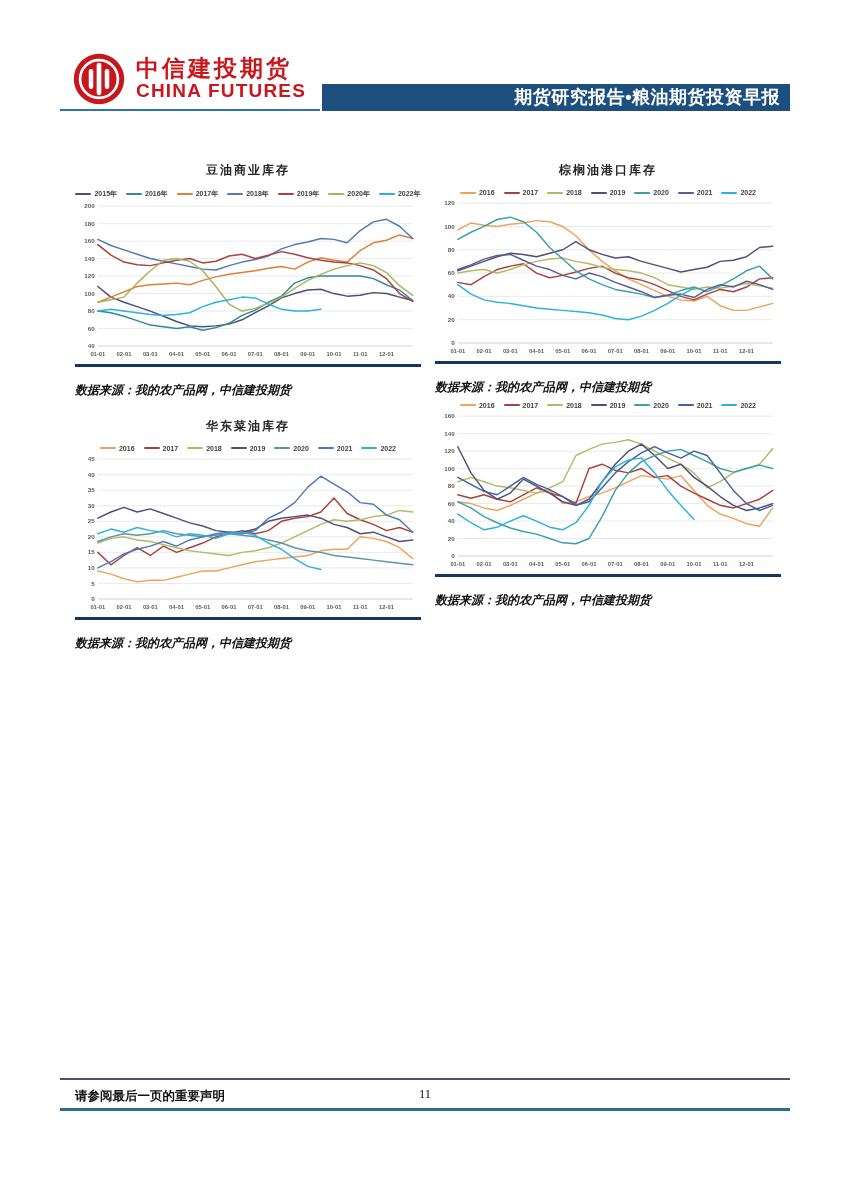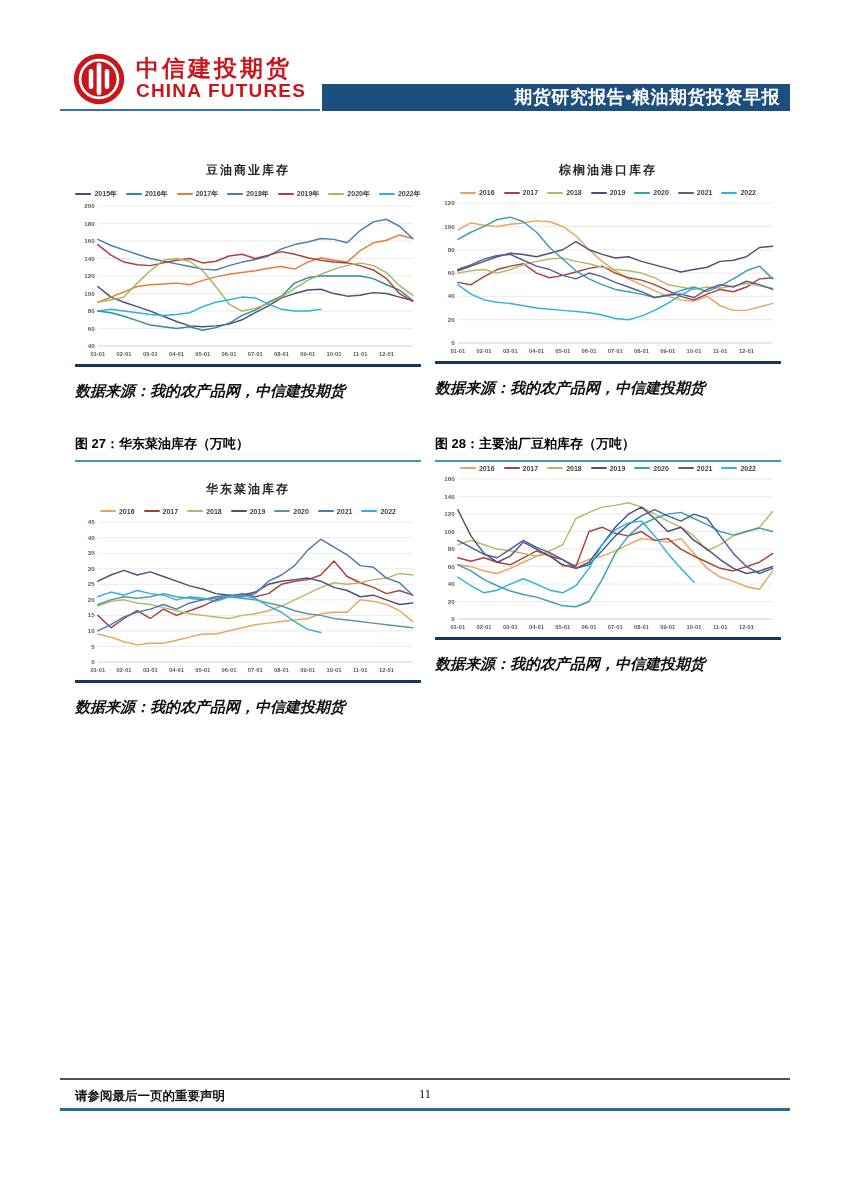--- a/index.html
+++ b/index.html
@@ -27,21 +27,21 @@
   .chart-panel { width:346px; }
   .chart-title { text-align:center; font-size:12px; font-weight:bold; color:#262626; margin:16px 0 10px; letter-spacing:2px; }
   .chart-legend { display:flex; justify-content:center; align-items:center; gap:9px; margin-bottom:3px; flex-wrap:nowrap; }
   .lg-item { display:inline-flex; align-items:center; gap:3px; }
   .lg-swatch { display:inline-block; width:16px; height:2px; border-radius:1px; }
   .lg-item span:last-child { font-size:7px; font-weight:bold; color:#404040; white-space:nowrap; }
   svg.plot { width:100%; height:auto; display:block; }
   .ytick { font-size:6px; fill:#595959; font-weight:bold; font-family:"Liberation Sans",sans-serif; }
   .xtick { font-size:5.6px; fill:#595959; font-weight:bold; font-family:"Liberation Sans",sans-serif; }
   .panel-sep { margin-top:5px; height:2.5px; background:#17375e; }
-  .source-note { margin-top:15px; font-size:15px; font-weight:bold; font-style:italic; color:#111; font-family:"DejaVu Serif","Liberation Serif",serif; }
+  .source-note { margin-top:15px; font-size:12px; font-weight:bold; font-style:italic; color:#111; font-family:"DejaVu Serif","Liberation Serif",serif; }
   .captions-row { display:flex; gap:14px; margin-top:33px; }
   .caption-cell { width:346px; border-bottom:2px solid #3e9cb8; padding-bottom:7px; }
   .caption-cell span { font-size:13px; font-weight:bold; color:#000; }
   .row2 { margin-top:3px; }
   
   .footer-topline { position:absolute; left:60px; top:1078px; width:730px; height:1.5px; background:#44546a; }
   .footer-text { position:absolute; left:60px; top:1086px; width:730px; height:20px; }
   .disclaimer { position:absolute; left:15px; top:2px; font-size:12.5px; font-weight:bold; color:#111; }
   .page-num { position:absolute; left:0; width:730px; text-align:center; top:1px; font-size:12.5px; color:#111; font-family:"Liberation Serif","DejaVu Serif",serif; }
   .footer-botline { position:absolute; left:60px; top:1108px; width:730px; height:3px; background:#26708f; }
@@ -215,28 +215,20 @@
               <polyline points="22.0,38.9 34.7,32.1 47.3,26.5 60.0,19.8 72.7,17.5 85.3,22.0 98.0,32.1 110.7,46.8 123.3,58.0 136.0,69.3 148.7,77.1 161.3,82.7 174.0,87.3 186.7,89.5 199.3,91.8 212.0,95.1 224.7,92.9 237.3,88.4 250.0,85.0 262.7,89.5 275.3,83.9 288.0,77.1 300.7,69.3 313.3,64.8 326.0,77.1" fill="none" stroke="#3c9fad" stroke-width="1.4" stroke-linejoin="round" stroke-linecap="round"></polyline>
               <polyline points="22.0,68.1 34.7,63.6 47.3,58.0 60.0,54.6 72.7,53.5 85.3,59.1 98.0,64.8 110.7,68.1 123.3,73.7 136.0,77.1 148.7,71.5 161.3,74.9 174.0,80.5 186.7,85.0 199.3,89.5 212.0,95.1 224.7,92.9 237.3,91.8 250.0,95.1 262.7,87.3 275.3,82.7 288.0,85.0 300.7,79.4 313.3,82.7 326.0,87.3" fill="none" stroke="#5a5c94" stroke-width="1.4" stroke-linejoin="round" stroke-linecap="round"></polyline>
               <polyline points="22.0,82.7 34.7,91.8 47.3,97.4 60.0,99.6 72.7,100.8 85.3,103.0 98.0,105.3 110.7,106.4 123.3,107.5 136.0,108.6 148.7,109.8 161.3,112.0 174.0,115.4 186.7,116.5 199.3,113.1 212.0,107.5 224.7,100.8 237.3,92.9 250.0,86.1" fill="none" stroke="#2bb3db" stroke-width="1.4" stroke-linejoin="round" stroke-linecap="round"></polyline>
             </svg>
           </div>
         <div class="panel-sep"></div>
         <div class="source-note">数据来源：我的农产品网，中信建投期货</div>
       </div>
     </div>
 
-    <div class="captions-row">
-      <div class="caption-cell">
-        <span>图 27：华东菜油库存（万吨）</span>
-      </div>
-      <div class="caption-cell">
-        <span>图 28：主要油厂豆粕库存（万吨）</span>
-      </div>
-    </div>
 
     <div class="charts-row row2">
       <div class="chart-panel">
         <div class="chart-title">华东菜油库存</div>
         <div class="chart-legend">
             <span class="lg-item">
               <span class="lg-swatch" style="background: rgb(237, 163, 90);"></span>
               <span>2016</span>
             </span>
             <span class="lg-item">

